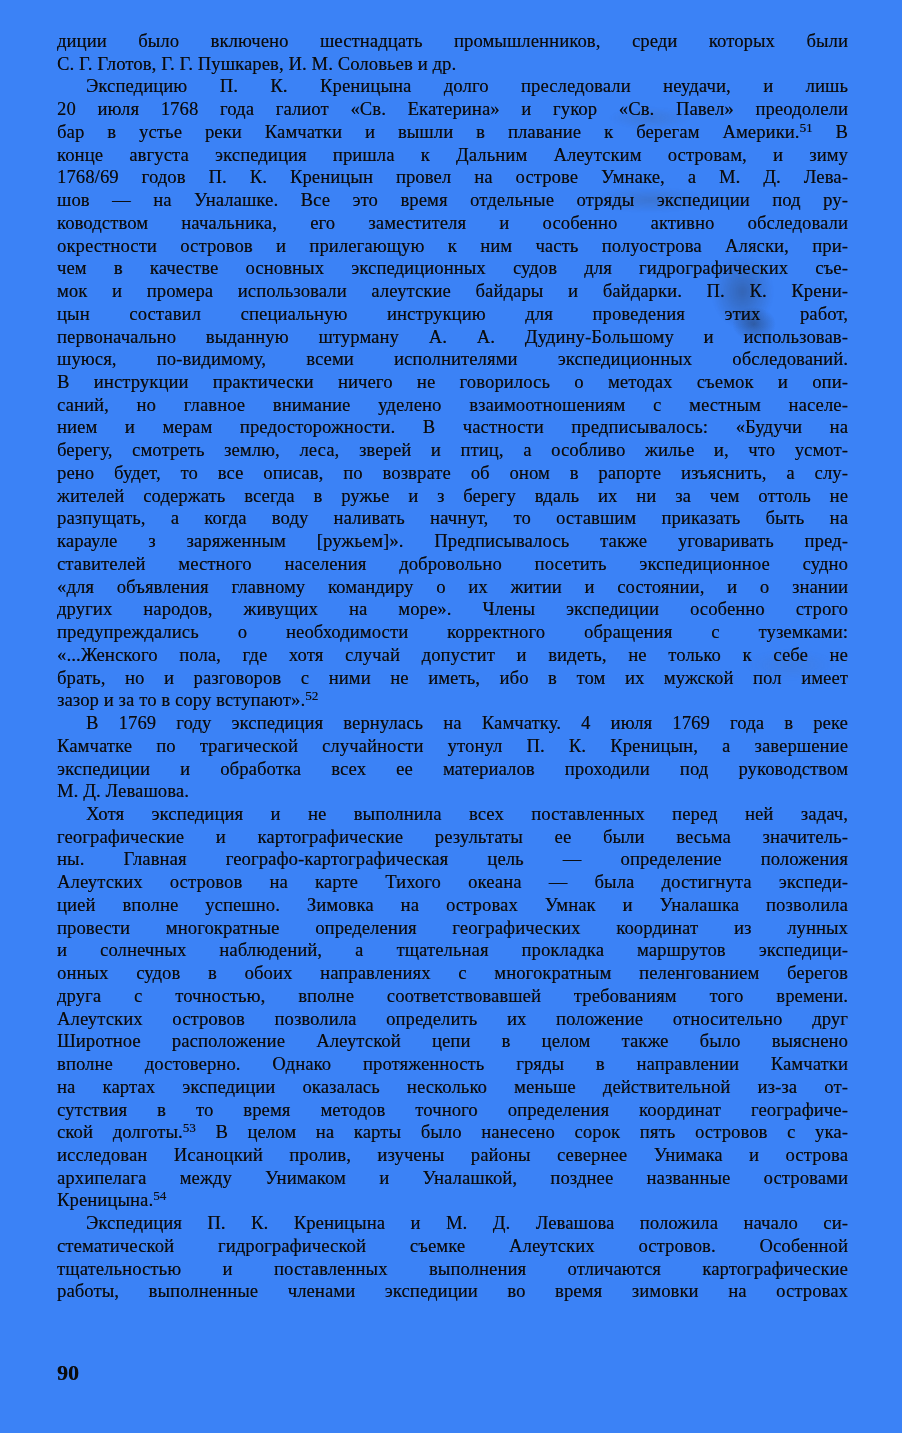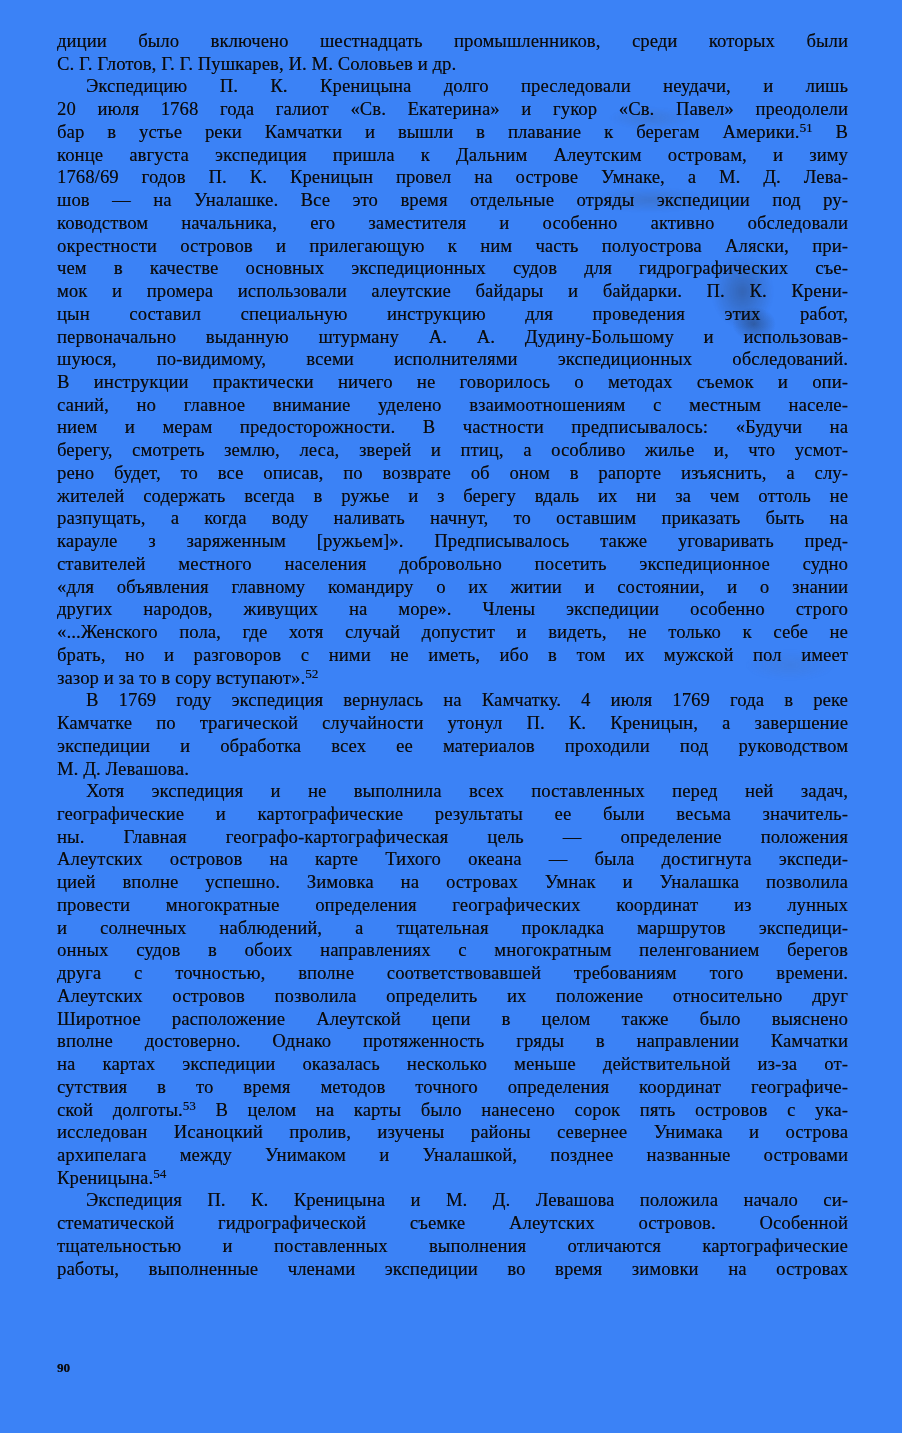--- a/index.html
+++ b/index.html
@@ -35,21 +35,21 @@
   .line sup {
     font-size: 13px;
     line-height: 0;
     vertical-align: 6px;
     letter-spacing: 0;
   }
   .page-number {
     position: absolute;
     left: 57px;
     top: 1360px;
-    font-size: 13px;
+    font-size: 22px;
     font-weight: bold;
     text-shadow: 0.3px 0 0 rgba(10,10,10,0.6);
   }
   
   .smudge { position: absolute; pointer-events: none; }
   .smudge-1 {
     left: 695px; top: 240px; width: 95px; height: 115px;
     background: radial-gradient(ellipse 45% 45% at 50% 45%, rgba(35,35,35,0.30), rgba(35,35,35,0) 72%);
     filter: blur(1px);
   }
@@ -104,20 +104,21 @@
       <div class="line">саний, но главное внимание уделено взаимоотношениям с местным населе-</div>
       <div class="line">нием и мерам предосторожности. В частности предписывалось: «Будучи на</div>
       <div class="line">берегу, смотреть землю, леса, зверей и птиц, а особливо жилье и, что усмот-</div>
       <div class="line">рено будет, то все описав, по возврате об оном в рапорте изъяснить, а слу-</div>
       <div class="line">жителей содержать всегда в ружье и з берегу вдаль их ни за чем оттоль не</div>
       <div class="line">разпущать, а когда воду наливать начнут, то оставшим приказать быть на</div>
       <div class="line">карауле з заряженным [ружьем]». Предписывалось также уговаривать пред-</div>
       <div class="line">ставителей местного населения добровольно посетить экспедиционное судно</div>
       <div class="line">«для объявления главному командиру о их житии и состоянии, и о знании</div>
       <div class="line">других народов, живущих на море». Члены экспедиции особенно строго</div>
+      <div class="line">предупреждались о необходимости корректного обращения с туземками:</div>
       <div class="line">«...Женского пола, где хотя случай допустит и видеть, не только к себе не</div>
       <div class="line">брать, но и разговоров с ними не иметь, ибо в том их мужской пол имеет</div>
       <div class="line flush">зазор и за то в сору вступают».<sup>52</sup></div>
       <div class="line indent">В 1769 году экспедиция вернулась на Камчатку. 4 июля 1769 года в реке</div>
       <div class="line">Камчатке по трагической случайности утонул П. К. Креницын, а завершение</div>
       <div class="line">экспедиции и обработка всех ее материалов проходили под руководством</div>
       <div class="line flush">М. Д. Левашова.</div>
       <div class="line indent">Хотя экспедиция и не выполнила всех поставленных перед ней задач,</div>
       <div class="line">географические и картографические результаты ее были весьма значитель-</div>
       <div class="line">ны. Главная географо-картографическая цель — определение положения</div>

